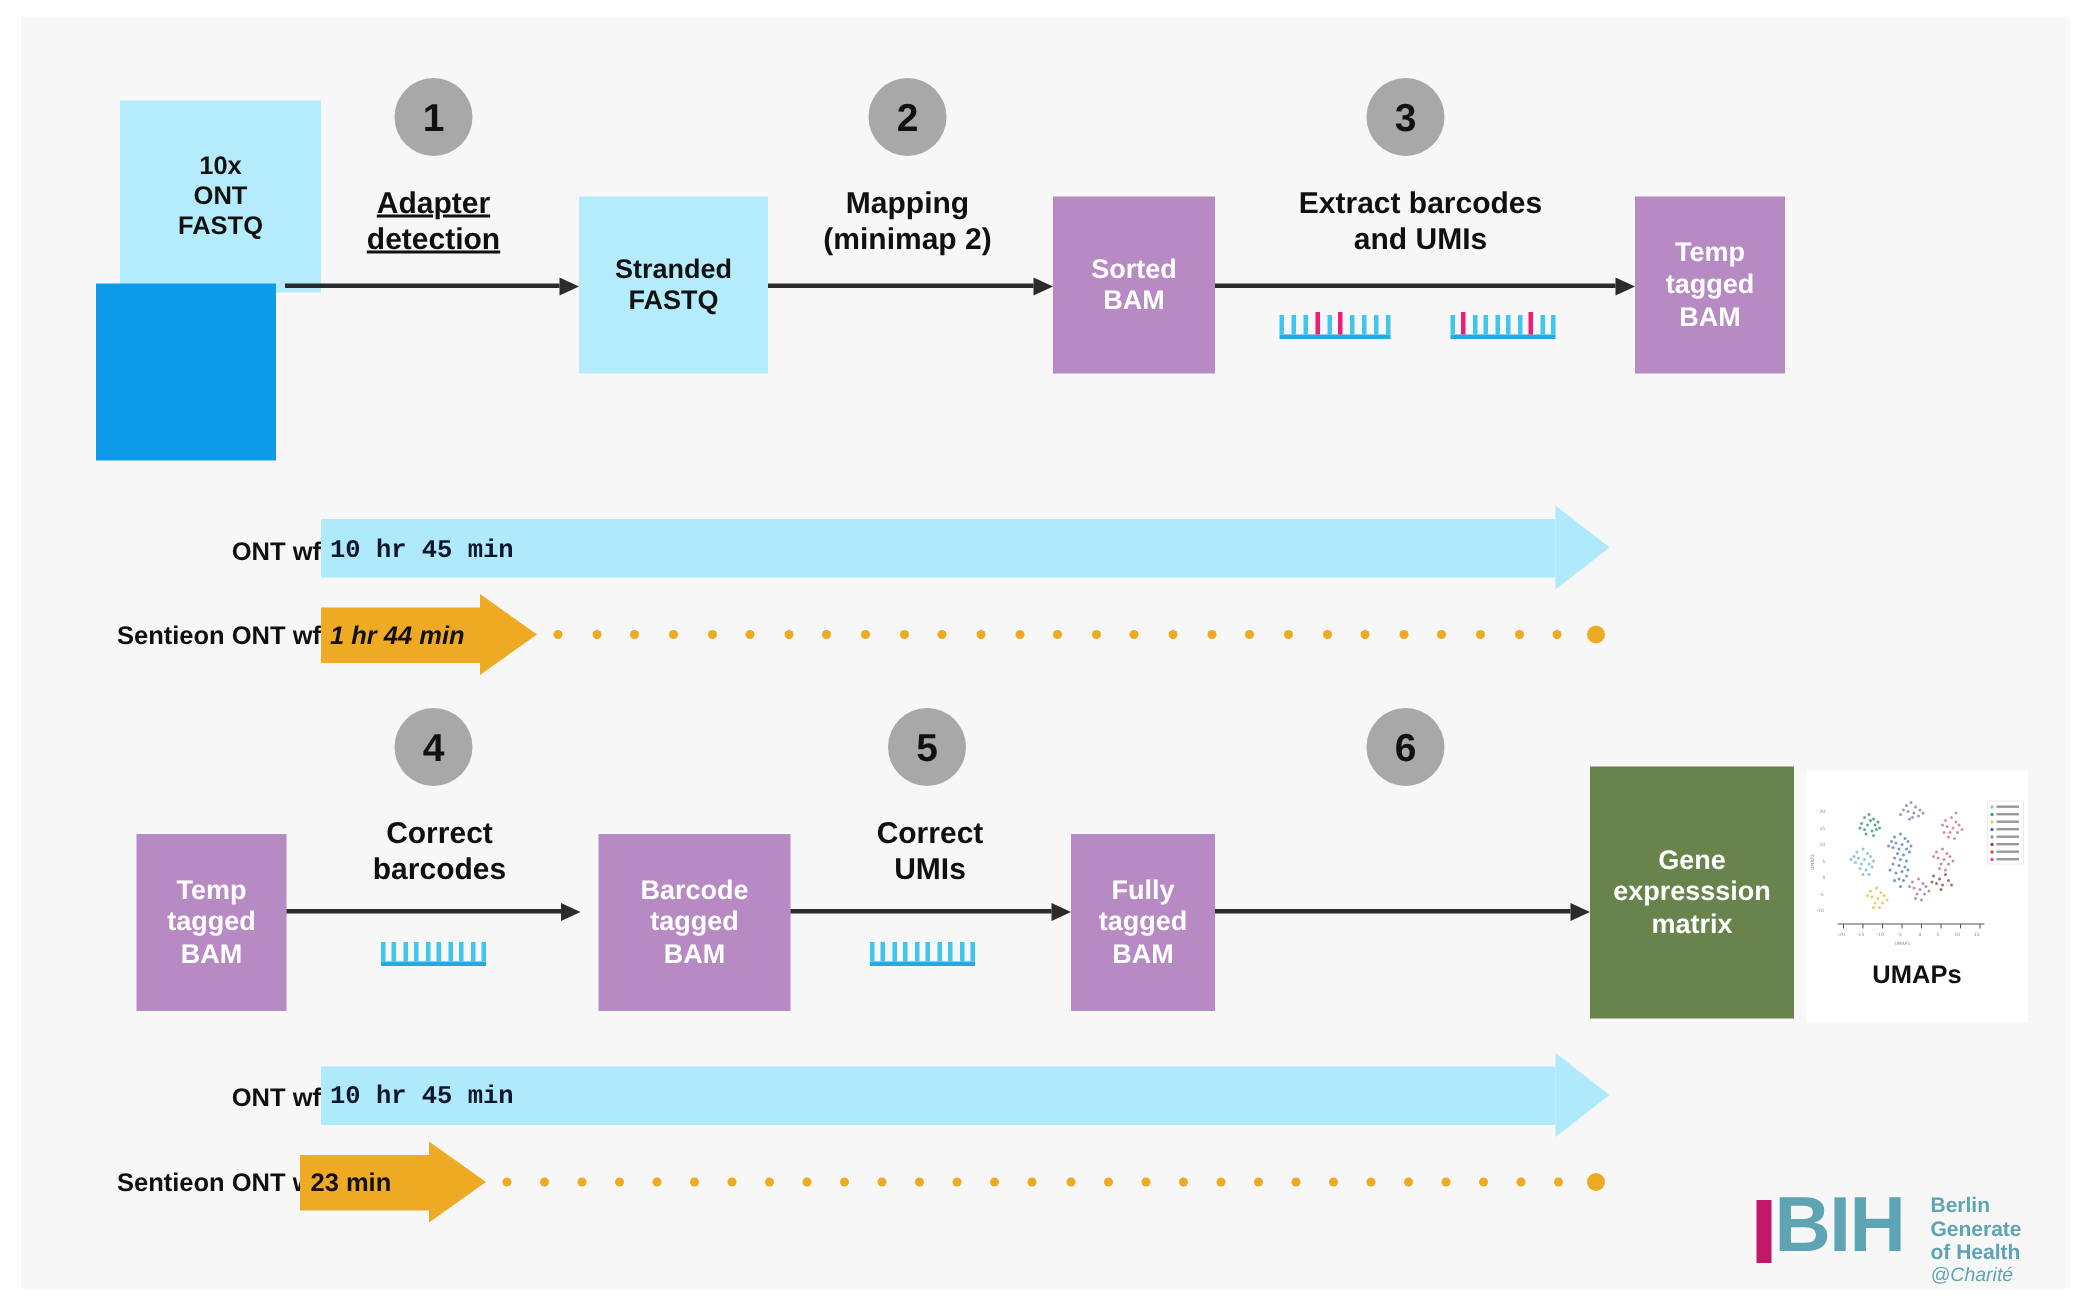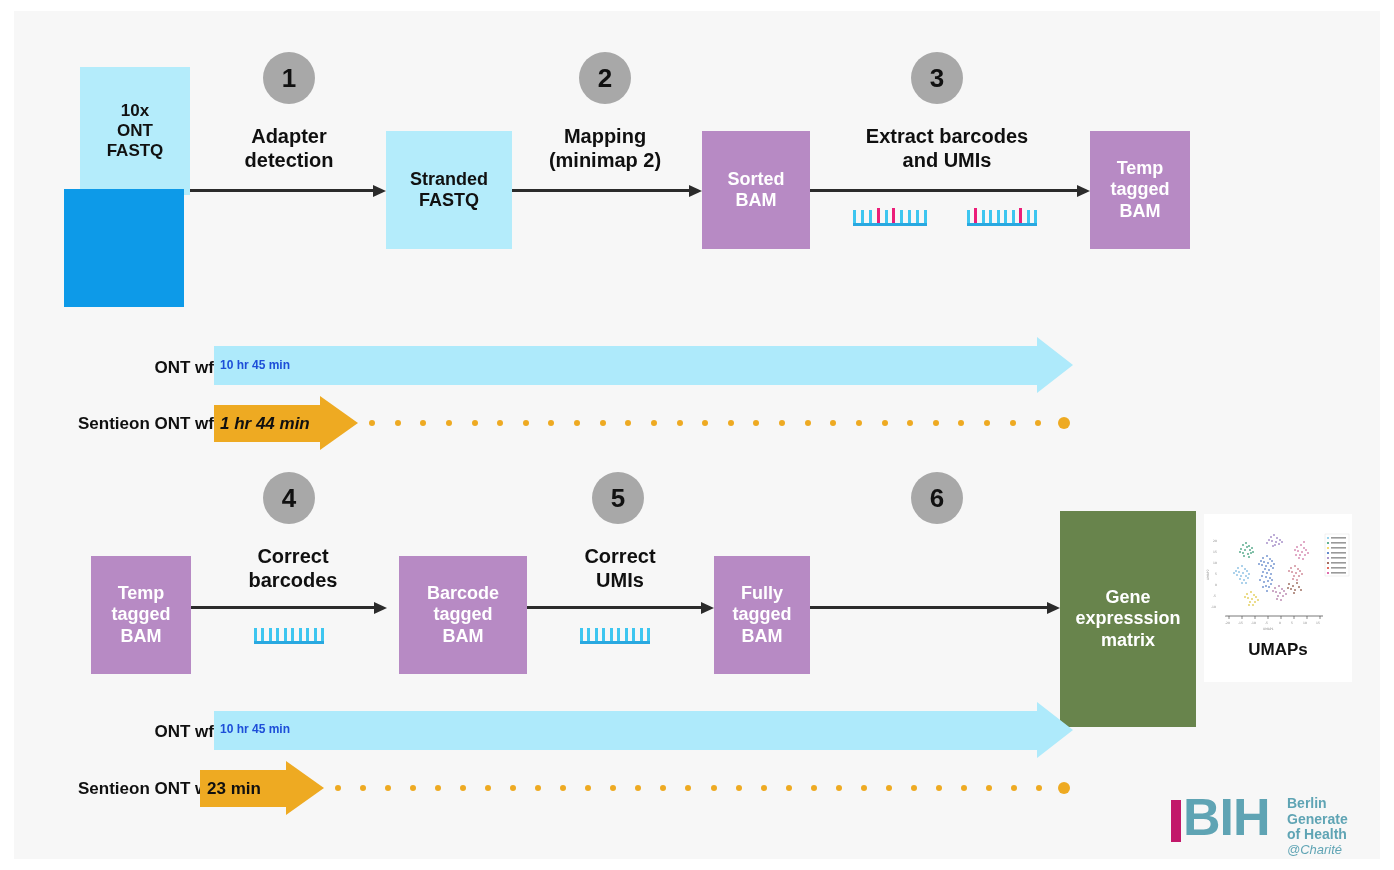--- a/index.html
+++ b/index.html
@@ -83,22 +83,23 @@
     white-space:nowrap;
   }
   .tl-cyan-body{position:absolute;background:#aeeafb;}
   .tl-cyan-head{
     position:absolute;width:0;height:0;
     border-top:28px solid transparent;
     border-bottom:28px solid transparent;
     border-left:36px solid #aeeafb;
   }
   .tl-cyan-value{
-    position:absolute;font-size:12px;font-weight:bold;color:#1d4ed8;
+    position:absolute;font-size:17px;font-weight:bold;color:#0f172a;
     white-space:nowrap;
+    font-family:Liberation Mono, monospace;
   }
   .tl-orange-body{position:absolute;background:#eeaa22;}
   .tl-orange-head{
     position:absolute;width:0;height:0;
     border-top:27px solid transparent;
     border-bottom:27px solid transparent;
     border-left:38px solid #eeaa22;
   }
   .tl-orange-value{
     position:absolute;font-size:17px;font-weight:bold;color:#101010;
@@ -129,32 +130,32 @@
   .logo-lines{position:absolute;color:#5fa4b4;line-height:1.12;}
   .logo-l1{font-size:14px;font-weight:bold;}
   .logo-l2{font-size:14px;font-weight:bold;}
   .logo-l3{font-size:13px;font-style:italic;}
 </style>
 </head>
 <body>
 
 <div id="canvas">
 
-  <div class="box box-cyan" style="left:66px;top:56px;width:110px;height:128px;font-size:17px;">
+  <div class="box box-cyan" style="left:66px;top:56px;width:134px;height:128px;font-size:17px;">
     <span style="white-space:pre-line;">10x
 ONT
 FASTQ</span>
   </div>
 
   <div class="sheet-back" style="left:50px;top:178px;width:120px;height:118px;"></div>
 
   <div class="step-circle" style="left:249px;top:41px;">
     <span>1</span>
   </div>
-  <div class="step-label" style="left:182px;top:113px;width:186px;">
+  <div class="step-label" style="left:182px;top:113px;width:186px;text-decoration:underline;">
     <span style="white-space:pre-line;">Adapter
 detection</span>
   </div>
   <div class="arrow" style="left:176px;top:174px;width:196px;">
     <div class="shaft" style="width:183px;"></div>
     <div class="head" style="left:183px;"></div>
   </div>
 
   <div class="box box-cyan" style="left:372px;top:120px;width:126px;height:118px;font-size:18px;">
     <span style="white-space:pre-line;">Stranded
@@ -340,21 +341,21 @@
   </div>
 
   <div class="step-circle" style="left:897px;top:461px;">
     <span>6</span>
   </div>
   <div class="arrow" style="left:796px;top:591px;width:250px;">
     <div class="shaft" style="width:237px;"></div>
     <div class="head" style="left:237px;"></div>
   </div>
 
-  <div class="box box-green" style="left:1046px;top:500px;width:136px;height:216px;font-size:18px;">
+  <div class="box box-green" style="left:1046px;top:500px;width:136px;height:168px;font-size:18px;">
     <span style="white-space:pre-line;">Gene
 expresssion
 matrix</span>
   </div>
 
   <div class="umap-card" style="left:1190px;top:503px;width:148px;height:168px;">
     <div style="width:146px;height:112px;margin-top:6px;position:relative;">
       <svg width="146" height="112" viewBox="0 0 146 112">
         <rect x="0" y="0" width="146" height="112" fill="#ffffff"></rect>
 

